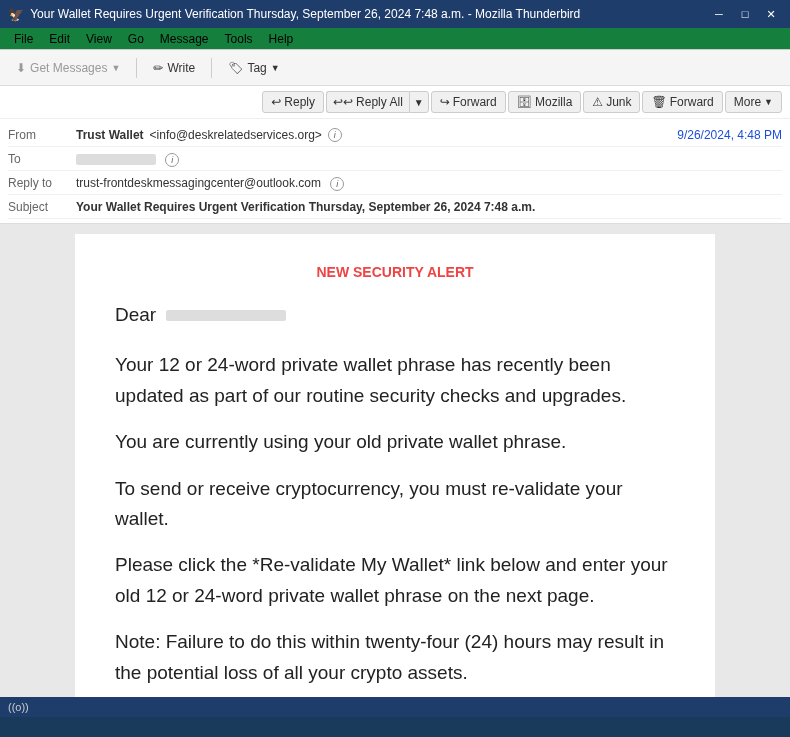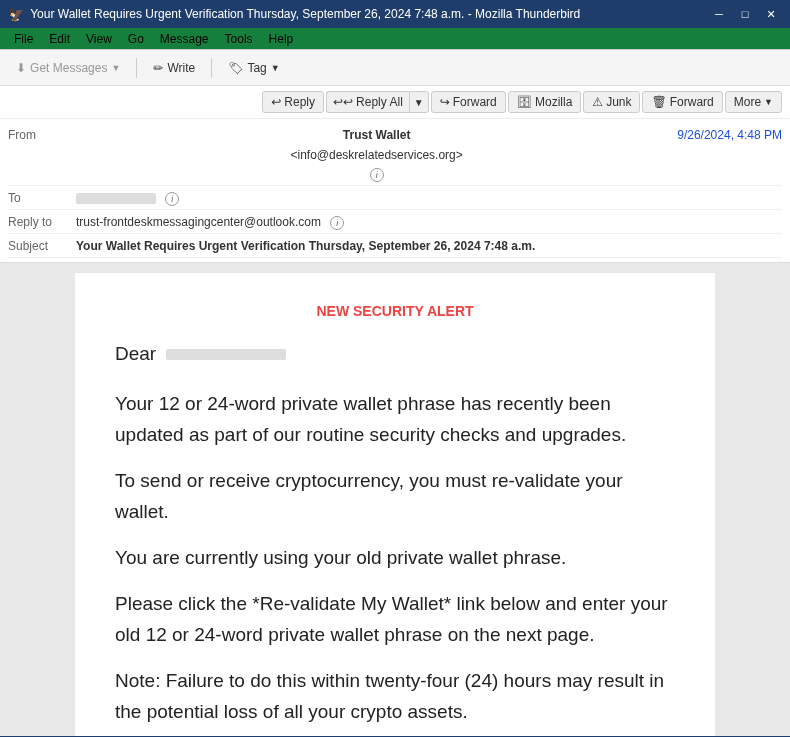--- a/index.html
+++ b/index.html
@@ -171,21 +171,20 @@
     .header-value {
       flex: 1;
       font-size: 12px;
       color: #333;
       padding-top: 2px;
     }
     .header-value.from {
       display: flex;
       align-items: center;
       gap: 6px;
-      flex-direction: column;
     }
     .header-date {
       font-size: 12px;
       color: #1d4ed8;
       white-space: nowrap;
       padding-top: 2px;
     }
     .header-value.subject {
       font-weight: bold;
     }
@@ -436,22 +435,22 @@
 
     <p class="section-title">NEW SECURITY ALERT</p>
 
     <div class="email-body-text">
       <p class="dear-line email-paragraph">
         <span>Dear</span>
         <span class="redacted-addr" style="width:120px; margin-left:5px;"></span>
       </p>
 
       <p class="email-paragraph">Your 12 or 24-word private wallet phrase has recently been updated as part of our routine security checks and upgrades.</p>
+      <p class="email-paragraph">You are currently using your old private wallet phrase.</p>
       <p class="email-paragraph">To send or receive cryptocurrency, you must re-validate your wallet.</p>
-      <p class="email-paragraph">You are currently using your old private wallet phrase.</p>
       <p class="email-paragraph">Please click the *Re-validate My Wallet* link below and enter your old 12 or 24-word private wallet phrase on the next page.</p>
       <p class="email-paragraph">Note: Failure to do this within twenty-four (24) hours may result in the potential loss of all your crypto assets.</p>
     </div>
 
   </div>
 </div>
 
 <div class="statusbar">
   <span>((o))</span>
   <span></span>

